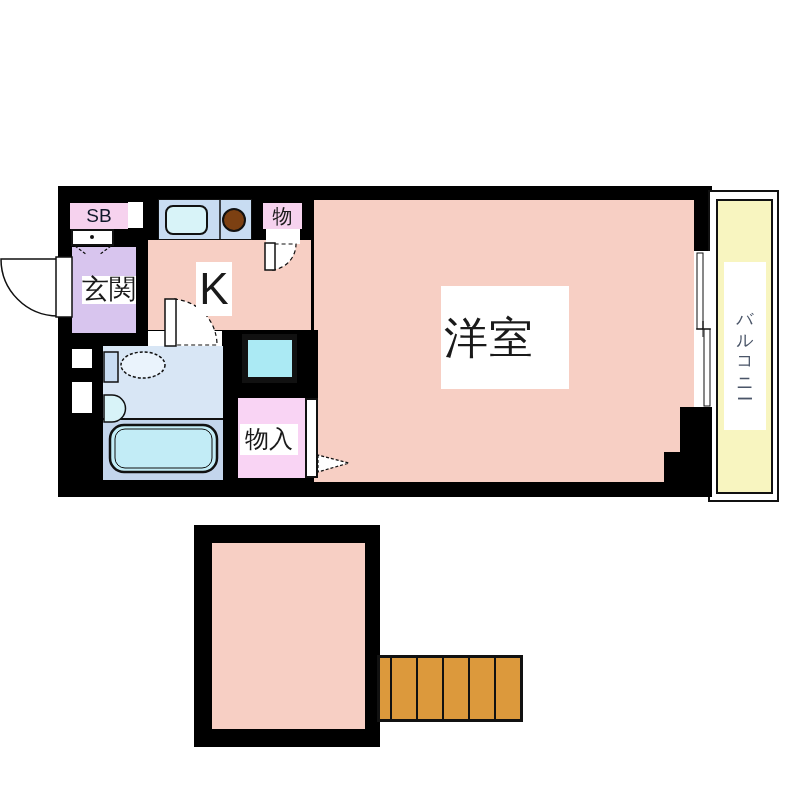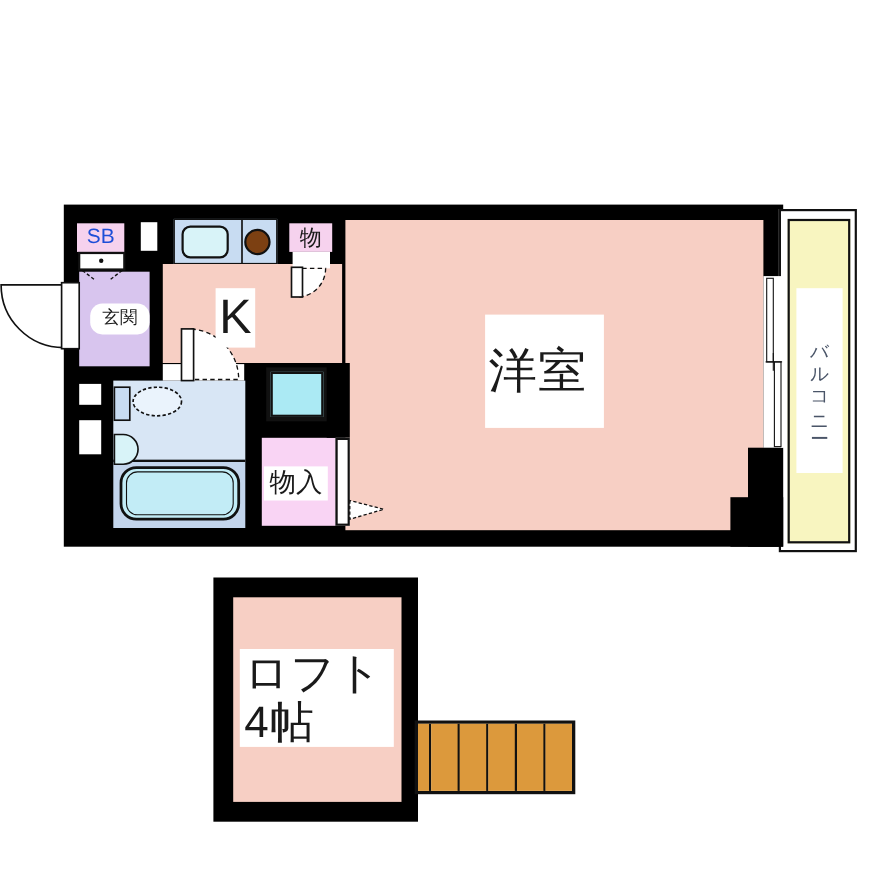--- a/index.html
+++ b/index.html
@@ -7,21 +7,21 @@
     position:relative;width:800px;height:800px;background:#ffffff;overflow:hidden;
     font-family:"Liberation Sans","DejaVu Sans",sans-serif;color:var(--label-text,#1a1a1a);
   }
   .abs{position:absolute;box-sizing:border-box;}
   .wall{background:var(--wall,#000);}
   .room-pink{background:var(--room-pink,#f7cfc4);}
   .lbl{display:flex;align-items:center;justify-content:center;background:#fff;z-index:6;line-height:1.1;}
   .lbl-left{justify-content:flex-start;}
   .big-label{font-size:44px;letter-spacing:1px;line-height:50px;padding-left:3px;}
   .loft-label{font-size:40px;letter-spacing:1px;line-height:45px;padding-left:4px;}
-  .small-label{font-size:16px;border-radius:11px;}
+  .small-label{font-size:27px;}
   .vtext{
     writing-mode:vertical-rl;text-orientation:mixed;
     font-size:17px;letter-spacing:3px;color:var(--balcony-text,#4a5568);
     display:flex;align-items:center;justify-content:center;z-index:6;background:#fff;
   }
   svg.overlay{position:absolute;left:0;top:0;z-index:5;}
   .washer-outer{border:4px solid #111;background:#fff;z-index:3;}
   .washer-inner{box-sizing:border-box;width:100%;height:100%;border:2px solid #111;background:var(--washer-cyan,#a5e8f2);}
   .stairs{display:flex;border:3px solid #111;z-index:2;}
   .stairs span{display:block;height:100%;background:var(--stairs-orange,#dc993c);border-right:2px solid #111;flex:1;}
@@ -41,21 +41,21 @@
   <div class="abs vtext" style="left:724px;top:262px;width:42px;height:168px;">バルコニー</div>
 
   <div class="abs room-pink z2" style="left:314px;top:200px;width:380px;height:282px;"></div>
   <div class="abs wall z3" style="left:680px;top:407px;width:32px;height:90px;"></div>
   <div class="abs wall z3" style="left:664px;top:452px;width:48px;height:45px;"></div>
   <div class="abs z3" style="left:694px;top:251px;width:18px;height:156px;background:#fff;"></div>
 
   <div class="abs room-pink z2" style="left:148px;top:240px;width:163px;height:90px;"></div>
   <div class="abs z2" style="left:72px;top:247px;width:64px;height:86px;background:var(--entrance-purple);"></div>
 
-  <div class="abs z2" style="left:70px;top:203px;width:43px;height:26px;background:var(--label-pink);display:flex;align-items:center;justify-content:center;font-size:19px;color:#1d4ed8;">SB</div>
+  <div class="abs z2" style="left:70px;top:203px;width:58px;height:26px;background:var(--label-pink);display:flex;align-items:center;justify-content:center;font-size:19px;color:#0f172a;">SB</div>
   <div class="abs z2" style="left:128px;top:202px;width:15px;height:26px;background:#fff;"></div>
 
   <div class="abs z2" style="left:158px;top:199px;width:94px;height:41px;background:var(--counter-blue);border:1px solid #111;"></div>
 
   <div class="abs z2" style="left:263px;top:203px;width:39px;height:26px;background:var(--label-pink);display:flex;align-items:center;justify-content:center;font-size:20px;">物</div>
   <div class="abs z2" style="left:266px;top:229px;width:34px;height:15px;background:#fff;"></div>
 
   <div class="abs z2" style="left:103px;top:346px;width:120px;height:72px;background:var(--bath-upper);"></div>
   <div class="abs z2" style="left:103px;top:418px;width:120px;height:62px;background:var(--bath-lower);border-top:2px solid #111;"></div>
   <div class="abs z2" style="left:72px;top:349px;width:20px;height:19px;background:#fff;"></div>
@@ -109,25 +109,19 @@
     <polygon points="318,455 318,472 349,463" fill="#ffffff" stroke="#111" stroke-width="1.2" stroke-dasharray="3,2"></polygon>
 
     <rect x="697" y="253" width="6" height="76" fill="#ffffff" stroke="#111" stroke-width="1"></rect>
     <rect x="704" y="329" width="6" height="77" fill="#ffffff" stroke="#111" stroke-width="1"></rect>
     <path d="M 696,329 L 711,329 M 703,321 L 703,337" stroke="#111" stroke-width="1"></path>
   </svg>
 
   <div class="abs lbl small-label" style="left:82px;top:276px;width:54px;height:28px;">玄関</div>
   <div class="abs lbl" style="left:196px;top:262px;width:36px;height:54px;font-size:44px;font-weight:300;">K</div>
   <div class="abs lbl" style="left:240px;top:424px;width:58px;height:31px;font-size:24px;">物入</div>
-  <div class="abs lbl lbl-left big-label" style="left:441px;top:286px;width:108px;height:103px;">
+  <div class="abs lbl lbl-left big-label" style="left:441px;top:286px;width:128px;height:103px;">
     <div>
       <div>洋室</div>
-    </div>
-  </div>
-  <div class="abs lbl lbl-left loft-label" style="left:218px;top:590px;width:140px;height:89px;">
-    <div>
-      <div>ロフト</div>
-      <div>4帖</div>
     </div>
   </div>
 
 </div>
 
 </body></html>

